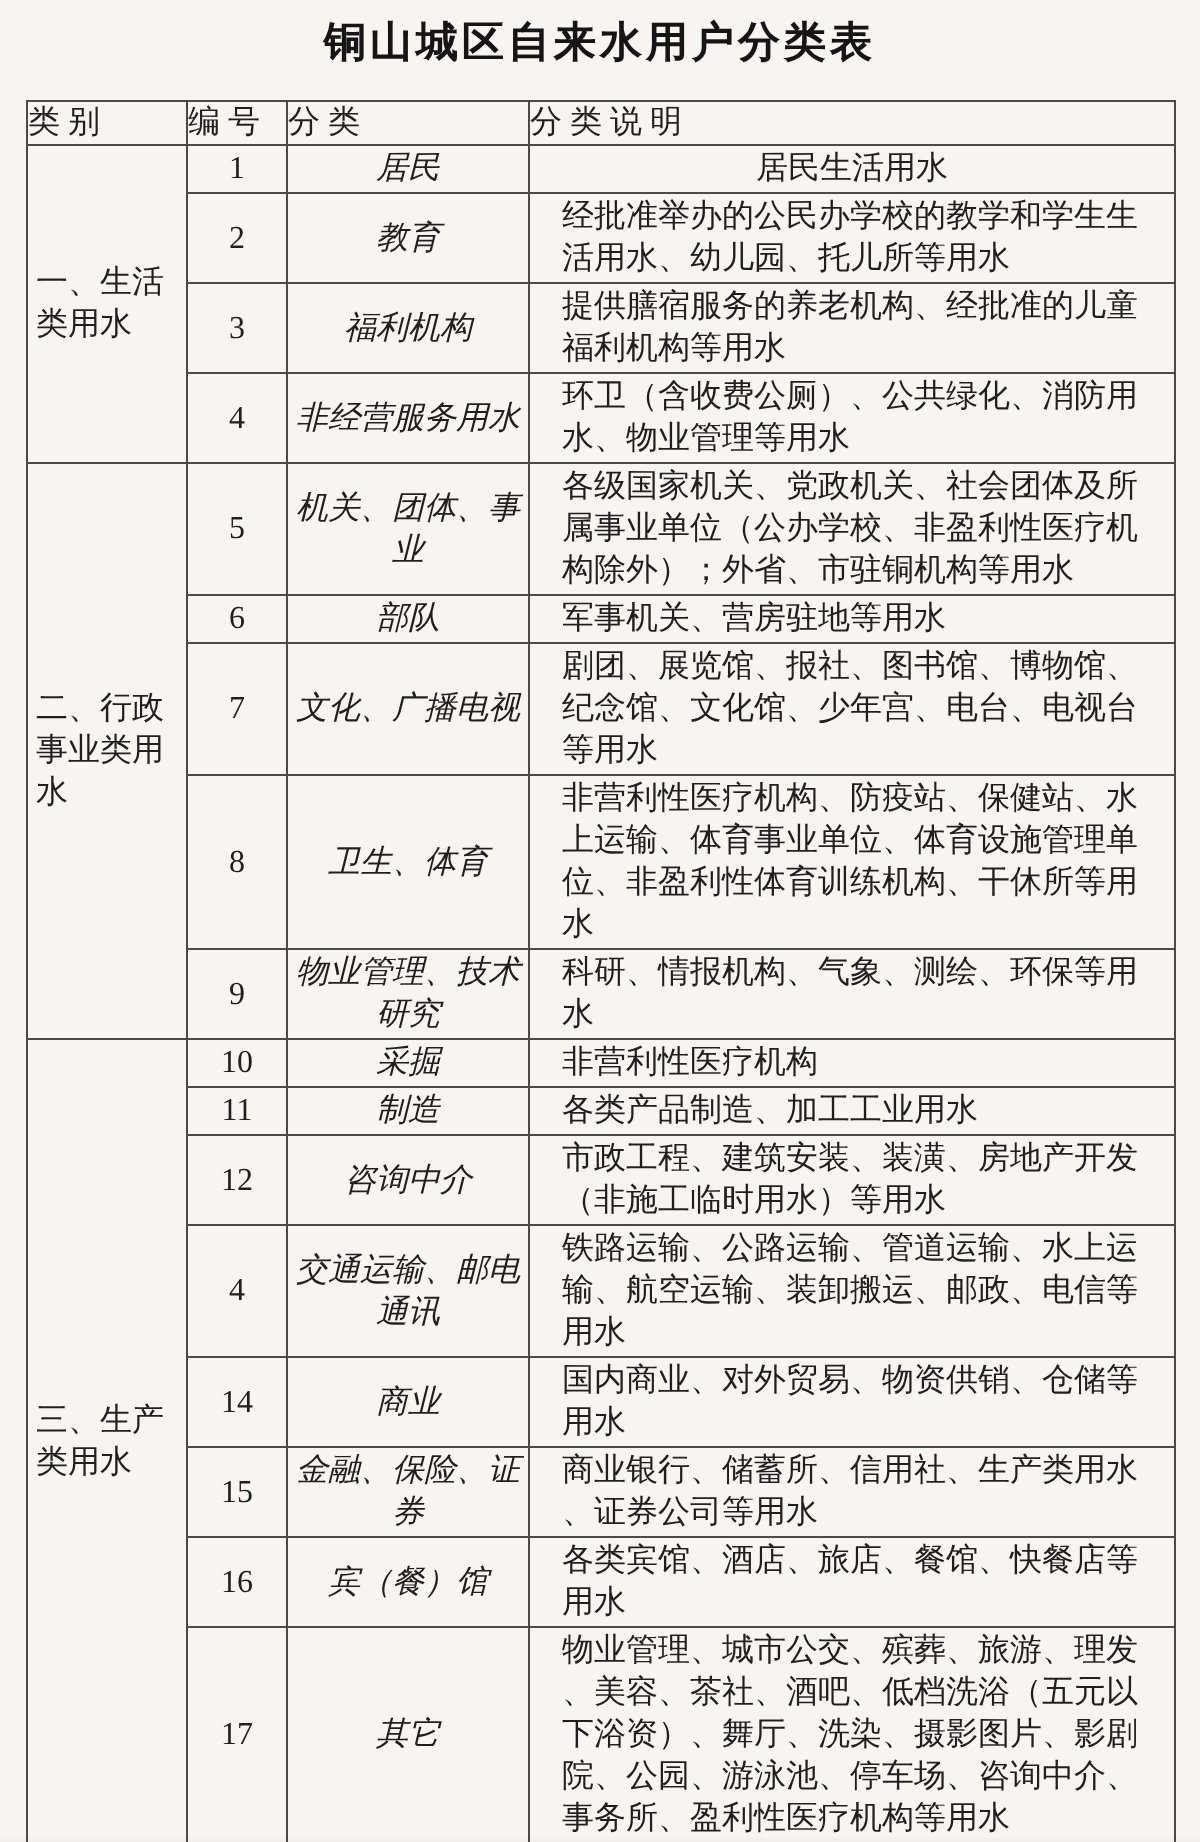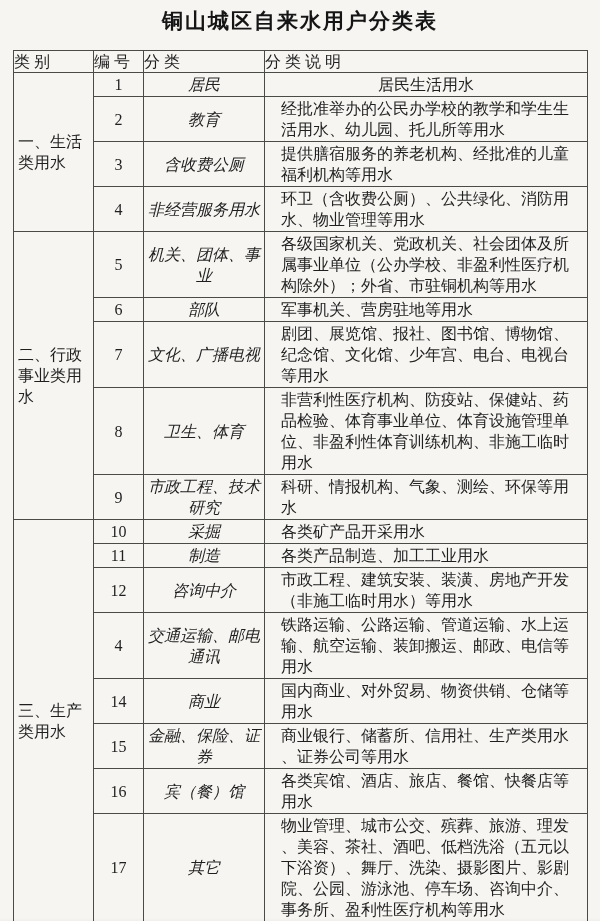--- a/index.html
+++ b/index.html
@@ -113,21 +113,21 @@
           <td class="type">居民</td>
           <td class="desc center">居民生活用水</td>
         </tr>
         <tr>
           <td class="no">2</td>
           <td class="type">教育</td>
           <td class="desc">经批准举办的公民办学校的教学和学生生活用水、幼儿园、托儿所等用水</td>
         </tr>
         <tr>
           <td class="no">3</td>
-          <td class="type">含收费公厕</td>
+          <td class="type">福利机构</td>
           <td class="desc">提供膳宿服务的养老机构、经批准的儿童福利机构等用水</td>
         </tr>
         <tr>
           <td class="no">4</td>
           <td class="type">非经营服务用水</td>
           <td class="desc">环卫（含收费公厕）、公共绿化、消防用水、物业管理等用水</td>
         </tr>
         <tr>
           <td rowspan="5" class="cat">二、行政事业类用水</td>
           <td class="no">5</td>
@@ -140,32 +140,32 @@
           <td class="desc">军事机关、营房驻地等用水</td>
         </tr>
         <tr>
           <td class="no">7</td>
           <td class="type">文化、广播电视</td>
           <td class="desc">剧团、展览馆、报社、图书馆、博物馆、纪念馆、文化馆、少年宫、电台、电视台等用水</td>
         </tr>
         <tr>
           <td class="no">8</td>
           <td class="type">卫生、体育</td>
-          <td class="desc">非营利性医疗机构、防疫站、保健站、药品检验、体育事业单位、体育设施管理单位、非盈利性体育训练机构、非施工临时用水</td>
+          <td class="desc">非营利性医疗机构、防疫站、保健站、水上运输、体育事业单位、体育设施管理单位、非盈利性体育训练机构、干休所等用水</td>
         </tr>
         <tr>
           <td class="no">9</td>
-          <td class="type">市政工程、技术研究</td>
+          <td class="type">物业管理、技术研究</td>
           <td class="desc">科研、情报机构、气象、测绘、环保等用水</td>
         </tr>
         <tr>
           <td rowspan="8" class="cat">三、生产类用水</td>
           <td class="no">10</td>
           <td class="type">采掘</td>
-          <td class="desc">各类矿产品开采用水</td>
+          <td class="desc">非营利性医疗机构</td>
         </tr>
         <tr>
           <td class="no">11</td>
           <td class="type">制造</td>
           <td class="desc">各类产品制造、加工工业用水</td>
         </tr>
         <tr>
           <td class="no">12</td>
           <td class="type">咨询中介</td>
           <td class="desc">市政工程、建筑安装、装潢、房地产开发（非施工临时用水）等用水</td>

